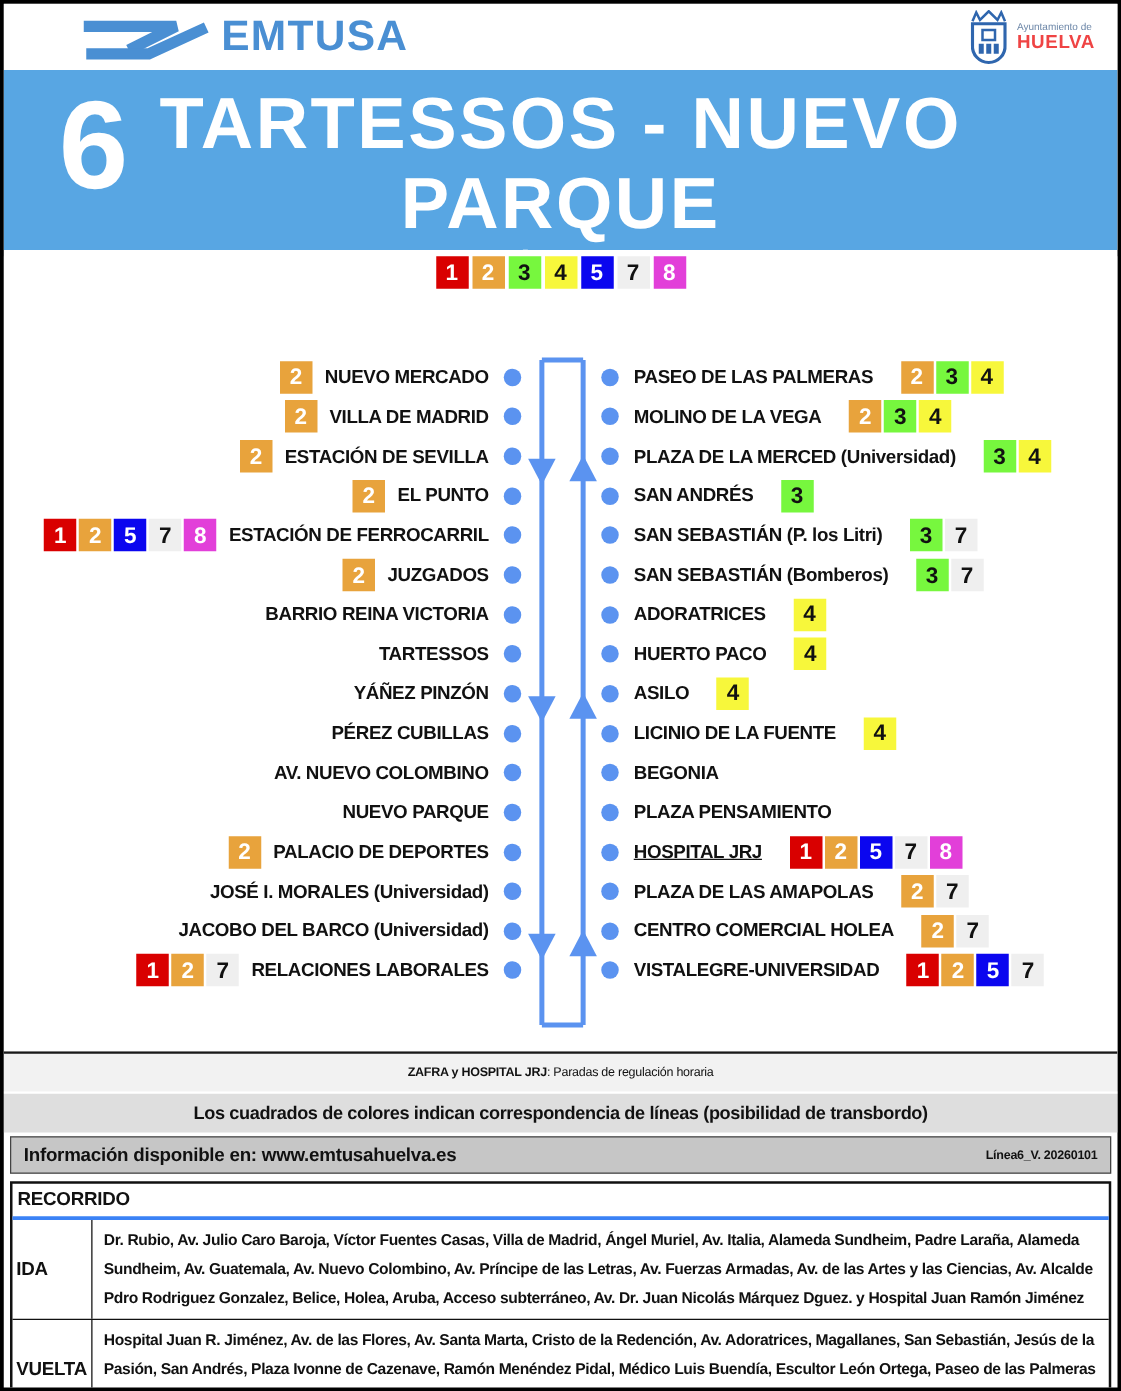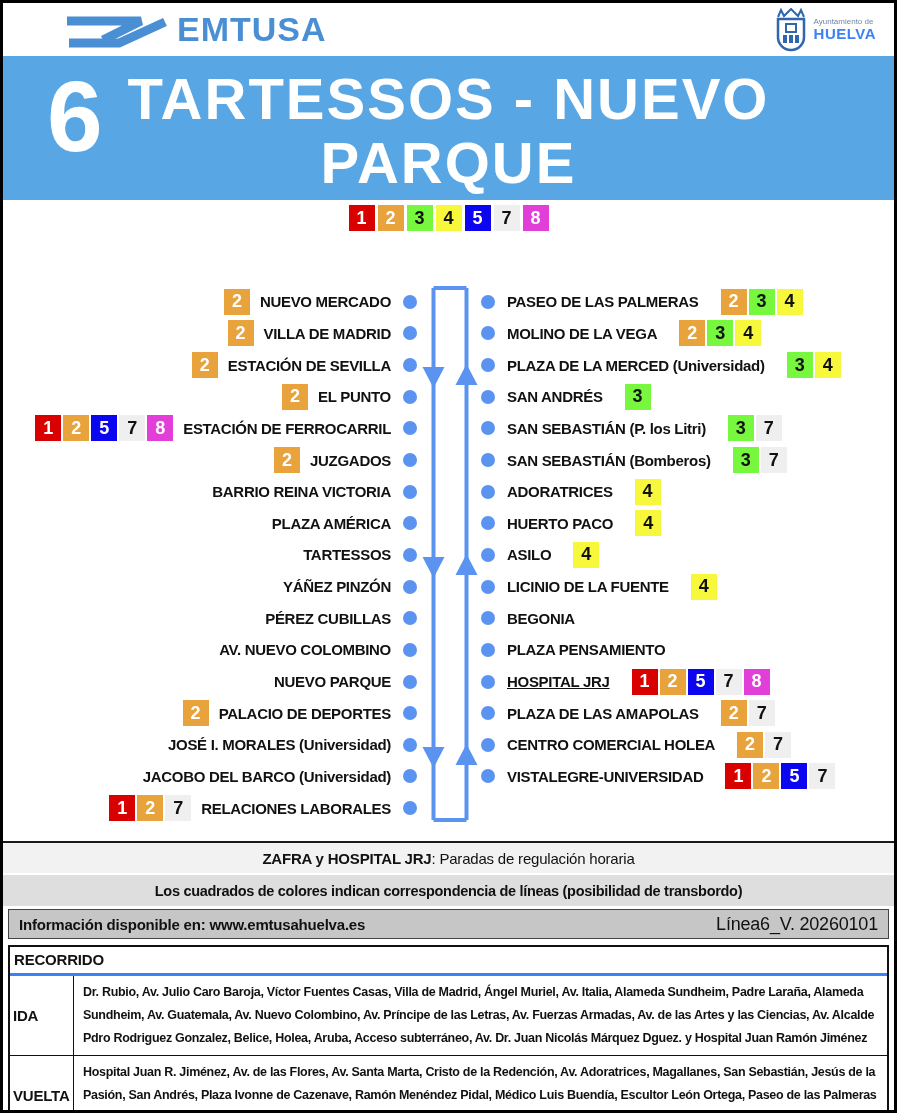--- a/index.html
+++ b/index.html
@@ -7,21 +7,21 @@
   body { width:897px; height:1113px; font-family:"Liberation Sans", sans-serif; color:#111; }
   .page { width:897px; height:1113px; border:3px solid #000; background:#fff; position:relative; overflow:hidden; }
 
   
   .topbar { height:53px; display:flex; align-items:center; justify-content:space-between; padding:3px 14px 3px 58px; background:#fff; }
   .emtusa { display:flex; align-items:center; gap:6px; }
   .emtusa-text { color:#4A8FD3; font-weight:bold; font-size:34px; letter-spacing:1px; }
   .crest { display:flex; align-items:center; gap:6px; padding-right:4px; }
   .crest-text { display:flex; flex-direction:column; line-height:1; }
   .crest-sub { color:#6D87A8; font-size:8px; }
-  .crest-huelva { color:#3b82f6; font-weight:bold; font-size:15px; letter-spacing:0.5px; }
+  .crest-huelva { color:#ef4444; font-weight:bold; font-size:15px; letter-spacing:0.5px; }
 
   
   .banner { height:144px; background:#58A6E3; position:relative; color:#fff; text-align:center; }
   .line-number { position:absolute; left:44px; top:-12px; font-size:100px; font-weight:bold; line-height:144px; }
   .banner-title { padding-top:11px; font-size:58px; font-weight:bold; letter-spacing:2px; line-height:1.1; }
   .banner-sub { font-size:30px; font-weight:bold; letter-spacing:0.5px; line-height:34px; }
   .banner-sub.s1 { margin-top:5px;text-align:right; }
   .banner-sub.s2 { margin-top:3px; }
 
   
@@ -40,26 +40,26 @@
   .dot { width:14px; height:14px; border-radius:50%; background:#5B93F0; flex:none; }
   .col-left .dot { margin-left:12px; margin-right:6px; }
   .col-right .dot { margin-left:3px; margin-right:12px; }
   .stop-label { font-weight:bold; font-size:15px; letter-spacing:-0.3px; white-space:nowrap; }
   .stop-label.emphasis { text-decoration:underline; }
   .badges { display:flex; gap:2px; }
   .col-left .badges { margin-right:10px; }
   .col-right .badges { margin-left:22px; }
 
   
-  .note1 { height:32px; background:#F2F2F2; border-top:2px solid #1a1a1a; display:flex; align-items:center; justify-content:center; font-size:15px; letter-spacing:-0.2px; }
+  .note1 { height:32px; background:#F2F2F2; border-top:2px solid #1a1a1a; display:flex; align-items:center; justify-content:center; font-size:10px; letter-spacing:-0.2px; }
   .note1 .nb { font-weight:bold; }
   .note2 { height:33px; background:#DEDEDE; border-top:2px solid #fff; display:flex; align-items:center; justify-content:center; font-size:14.5px; font-weight:bold; letter-spacing:-0.3px; }
   .infobar { height:30px; background:#C6C6C6; border:1px solid #444; margin:3px 5px 0 5px; display:flex; align-items:center; justify-content:space-between; padding:0 10px; }
   .infobar .info-left { font-weight:bold; font-size:15px; letter-spacing:-0.2px; }
-  .infobar .info-right { font-weight:normal; font-size:18px; letter-spacing:-0.2px;text-align:right; }
+  .infobar .info-right { font-weight:bold; font-size:10px; letter-spacing:-0.2px;text-align:right; }
 
   
   .recorrido { margin:6px 5px 0 5px; border:2px solid #111; }
   .rec-title { border-bottom:3px solid #3b82f6; font-weight:bold; font-size:15px; padding:4px 4px 5px 4px; letter-spacing:-0.2px; }
   .rec-row { display:flex; border-bottom:1px solid #111; }
   .rec-row:last-child { border-bottom:none; }
   .rec-label { width:64px; flex:none; border-right:1px solid #111; font-weight:bold; font-size:15px; padding:6px 3px; display:flex; align-items:center; letter-spacing:-0.2px; }
   .rec-text { padding:5px 9px; font-size:12.5px; font-weight:bold; line-height:23px; letter-spacing:-0.3px; }
 </style>
 </head>
@@ -168,25 +168,20 @@
             <span class="stop-label">JUZGADOS</span>
             <span class="dot"></span>
           </div>
           <div class="stop-row">
             <span class="badges"></span>
             <span class="stop-label">BARRIO REINA VICTORIA</span>
             <span class="dot"></span>
           </div>
           <div class="stop-row">
             <span class="badges"></span>
-            <span class="stop-label">PLAZA AMÉRICA</span>
-            <span class="dot"></span>
-          </div>
-          <div class="stop-row">
-            <span class="badges"></span>
             <span class="stop-label">TARTESSOS</span>
             <span class="dot"></span>
           </div>
           <div class="stop-row">
             <span class="badges"></span>
             <span class="stop-label">YÁÑEZ PINZÓN</span>
             <span class="dot"></span>
           </div>
           <div class="stop-row">
             <span class="badges"></span>

